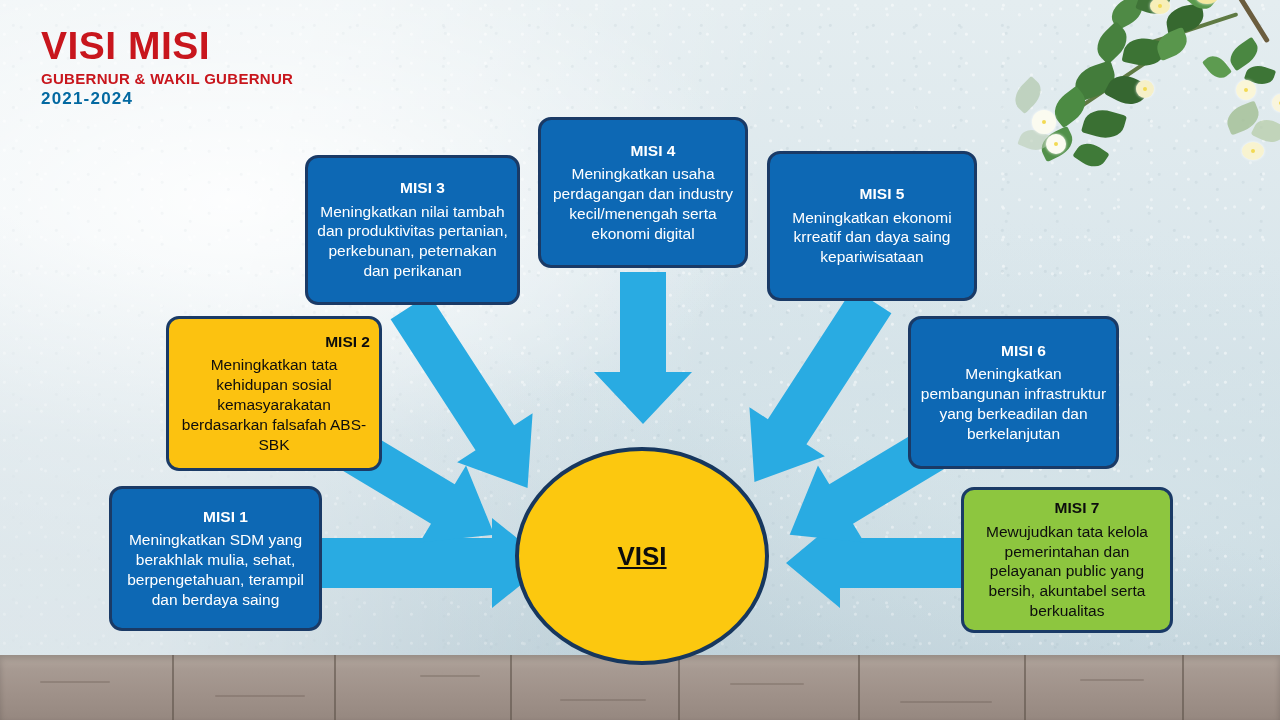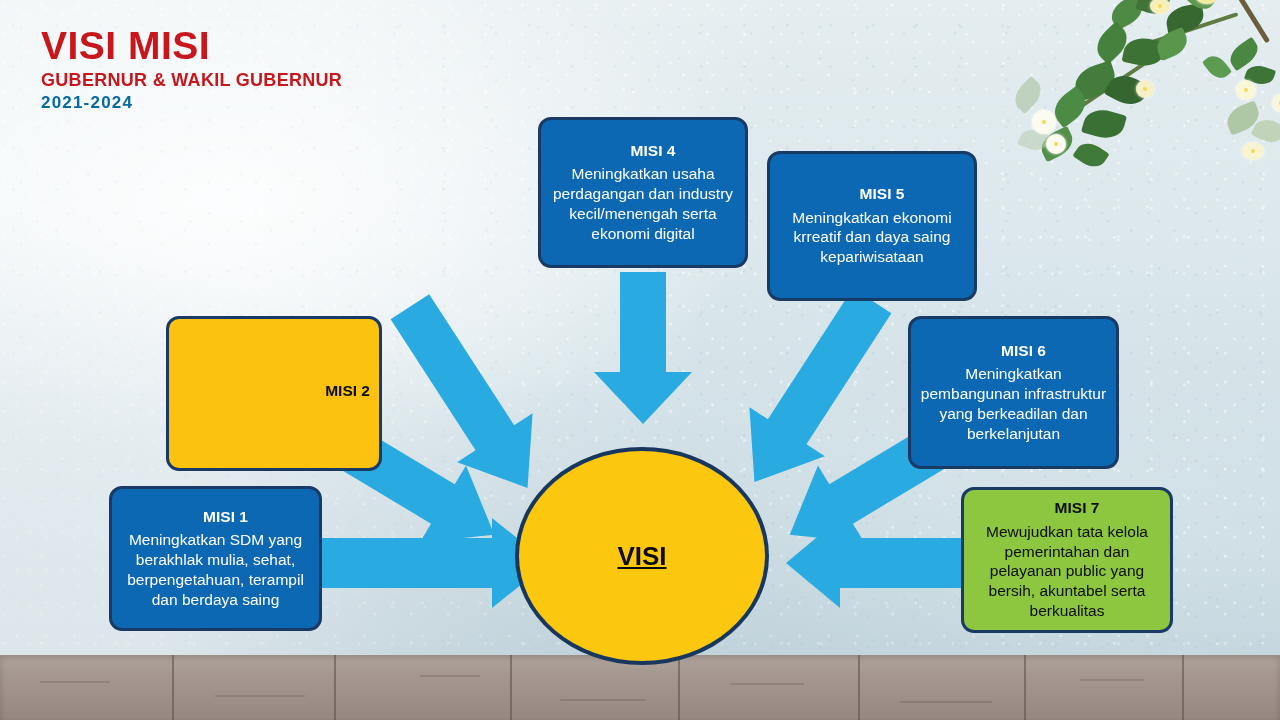--- a/index.html
+++ b/index.html
@@ -55,21 +55,21 @@
   .leaf{position:absolute;border-radius:60% 10% 60% 10%;}
   .blossom{position:absolute;border-radius:50%;background:#fbfbf0;
            box-shadow:0 0 3px rgba(255,255,255,.9);}
   .blossom i{position:absolute;left:50%;top:50%;width:4px;height:4px;margin:-2px 0 0 -2px;
              border-radius:50%;background:#f2da53;display:block;}
   .stem{position:absolute;background:#5f7a43;border-radius:2px;}
 
   
   .title-block{position:absolute;left:41px;top:26px;}
   .t1{font-size:39px;font-weight:bold;color:#c8161d;letter-spacing:.5px;line-height:1.05;}
-  .t2{font-size:18px;font-weight:bold;color:#c8161d;letter-spacing:.3px;margin-top:3px;line-height:1.15;}
+  .t2{font-size:15px;font-weight:bold;color:#c8161d;letter-spacing:.3px;margin-top:3px;line-height:1.15;}
   .t3{font-size:17px;font-weight:bold;color:#0369a1;letter-spacing:1.2px;margin-top:2px;line-height:1.15;}
 
   
   .arrows{position:absolute;left:0;top:0;width:1280px;height:720px;}
 
   
   .misi{
     position:absolute;box-sizing:border-box;
     border:3px solid #1a3a66;border-radius:13px;
     display:flex;flex-direction:column;align-items:center;justify-content:center;
@@ -186,22 +186,27 @@
     <polygon fill="#29abe2" transform="rotate(-31 896 471)" points="984,448 832,448 832,426 772,471 832,516 832,494 984,494"></polygon>
   </svg>
 
   <div class="misi blue" style="left:109px;top:486px;width:213px;height:145px;">
     <div class="hd">MISI 1</div>
     <div class="bd">Meningkatkan SDM yang berakhlak mulia, sehat, berpengetahuan, terampil dan berdaya saing</div>
   </div>
 
   <div class="misi yellow" style="left:166px;top:316px;width:216px;height:155px;align-items:flex-end;">
     <div class="hd">MISI 2</div>
-  </div>
-
+    <div class="bd">Meningkatkan tata kehidupan sosial kemasyarakatan berdasarkan falsafah ABS-SBK</div>
+  </div>
+
+  <div class="misi blue" style="left:305px;top:155px;width:215px;height:150px;">
+    <div class="hd">MISI 3</div>
+    <div class="bd">Meningkatkan nilai tambah dan produktivitas pertanian, perkebunan, peternakan dan perikanan</div>
+  </div>
 
   <div class="misi blue" style="left:538px;top:117px;width:210px;height:151px;">
     <div class="hd">MISI 4</div>
     <div class="bd">Meningkatkan usaha perdagangan dan industry kecil/menengah serta ekonomi digital</div>
   </div>
 
   <div class="misi blue" style="left:767px;top:151px;width:210px;height:150px;">
     <div class="hd">MISI 5</div>
     <div class="bd">Meningkatkan ekonomi krreatif dan daya saing kepariwisataan</div>
   </div>

